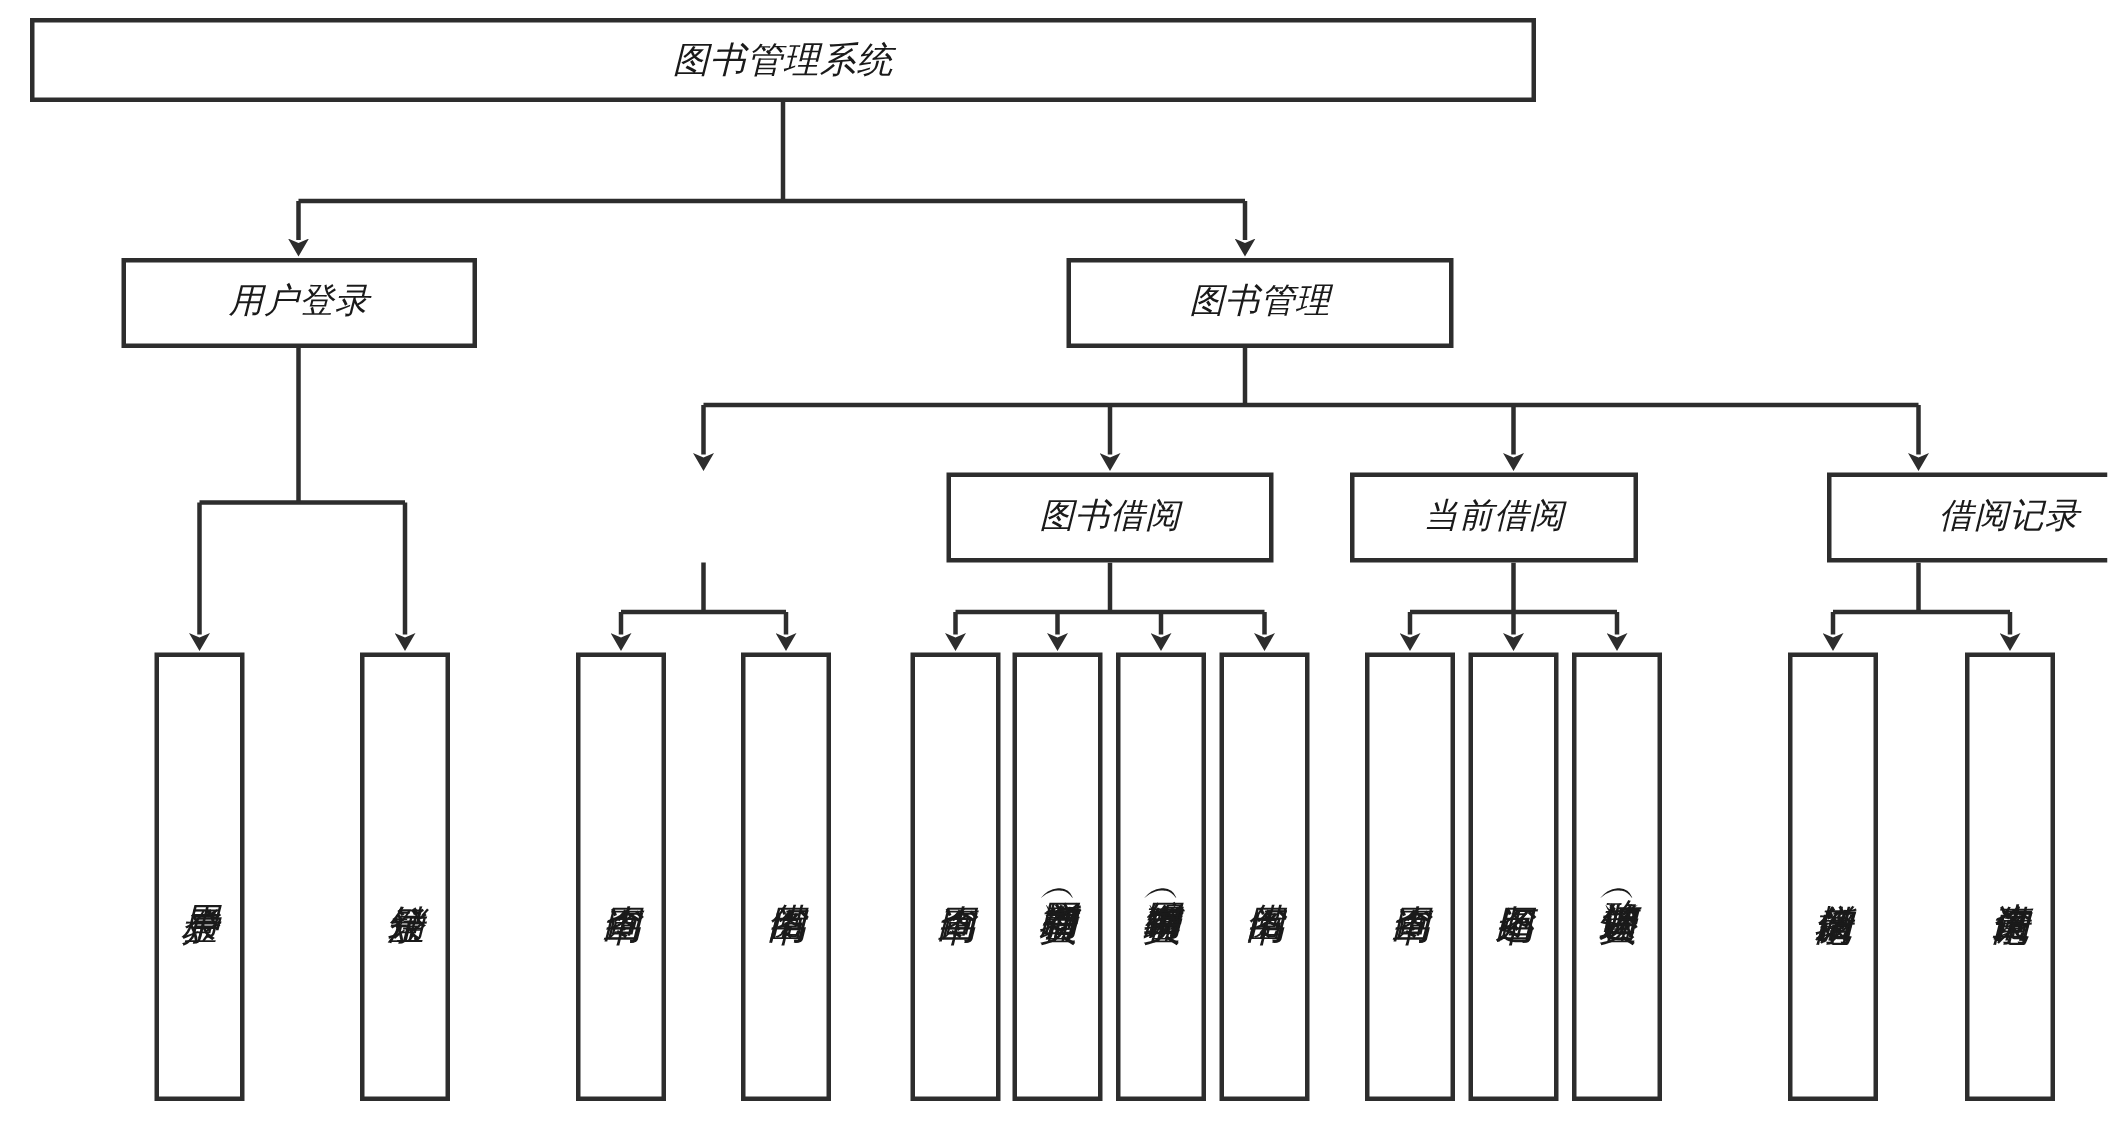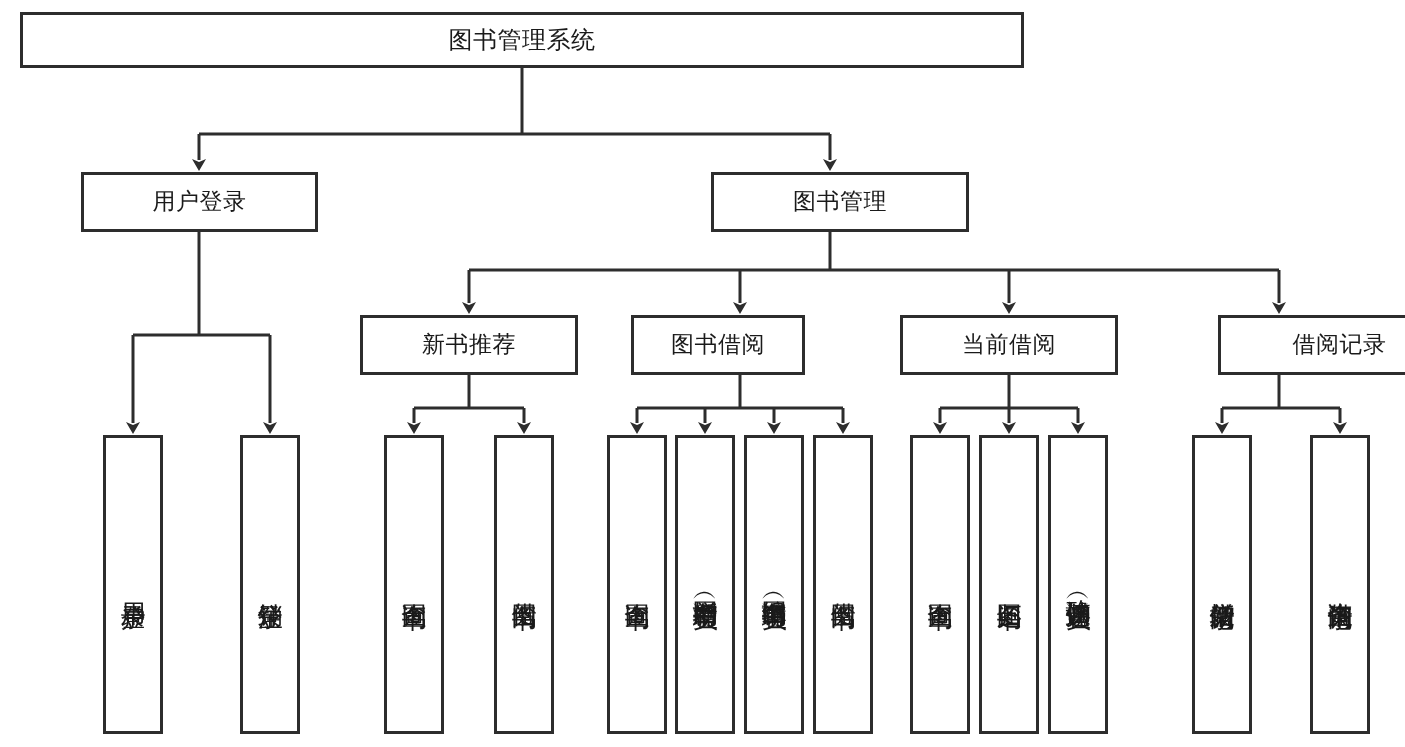--- a/index.html
+++ b/index.html
@@ -33,20 +33,21 @@
     display: flex;
     align-items: center;
     justify-content: center;
     color: #1a1a1a;
   }
   .node .label {
     display: block;
     text-align: center;
     line-height: 1.12;
     white-space: nowrap;
+    font-style: italic;
   }
   .node.horizontal .label {
     font-size: 23px;
     letter-spacing: 0.5px;
   }
   .node.root .label {
     font-size: 24px;
     letter-spacing: 0.5px;
   }
   .node.vertical {
@@ -132,29 +133,26 @@
   </div>
 
   <div class="node horizontal" style="left:81px; top:172px; width:237px; height:60px;">
     <span class="label">用户登录</span>
   </div>
 
   <div class="node horizontal" style="left:711px; top:172px; width:258px; height:60px;">
     <span class="label">图书管理</span>
   </div>
 
-  <div class="node horizontal" style="left:360px; top:315px; width:218px; height:60px;">
-    <span class="label">新书推荐</span>
-  </div>
-
-  <div class="node horizontal" style="left:631px; top:315px; width:174px; height:60px;">
+
+  <div class="node horizontal" style="left:631px; top:315px; width:218px; height:60px;">
     <span class="label">图书借阅</span>
   </div>
 
-  <div class="node horizontal" style="left:900px; top:315px; width:218px; height:60px;">
+  <div class="node horizontal" style="left:900px; top:315px; width:192px; height:60px;">
     <span class="label">当前借阅</span>
   </div>
 
   <div class="node horizontal" style="left:1170px; top:315px; width:243px; height:60px;margin-left:48px;">
     <span class="label">借阅记录</span>
   </div>
 
   <div class="node vertical" style="left:103px; top:435px; width:60px; height:299px;">
     <span class="label">用户登录</span>
   </div>

